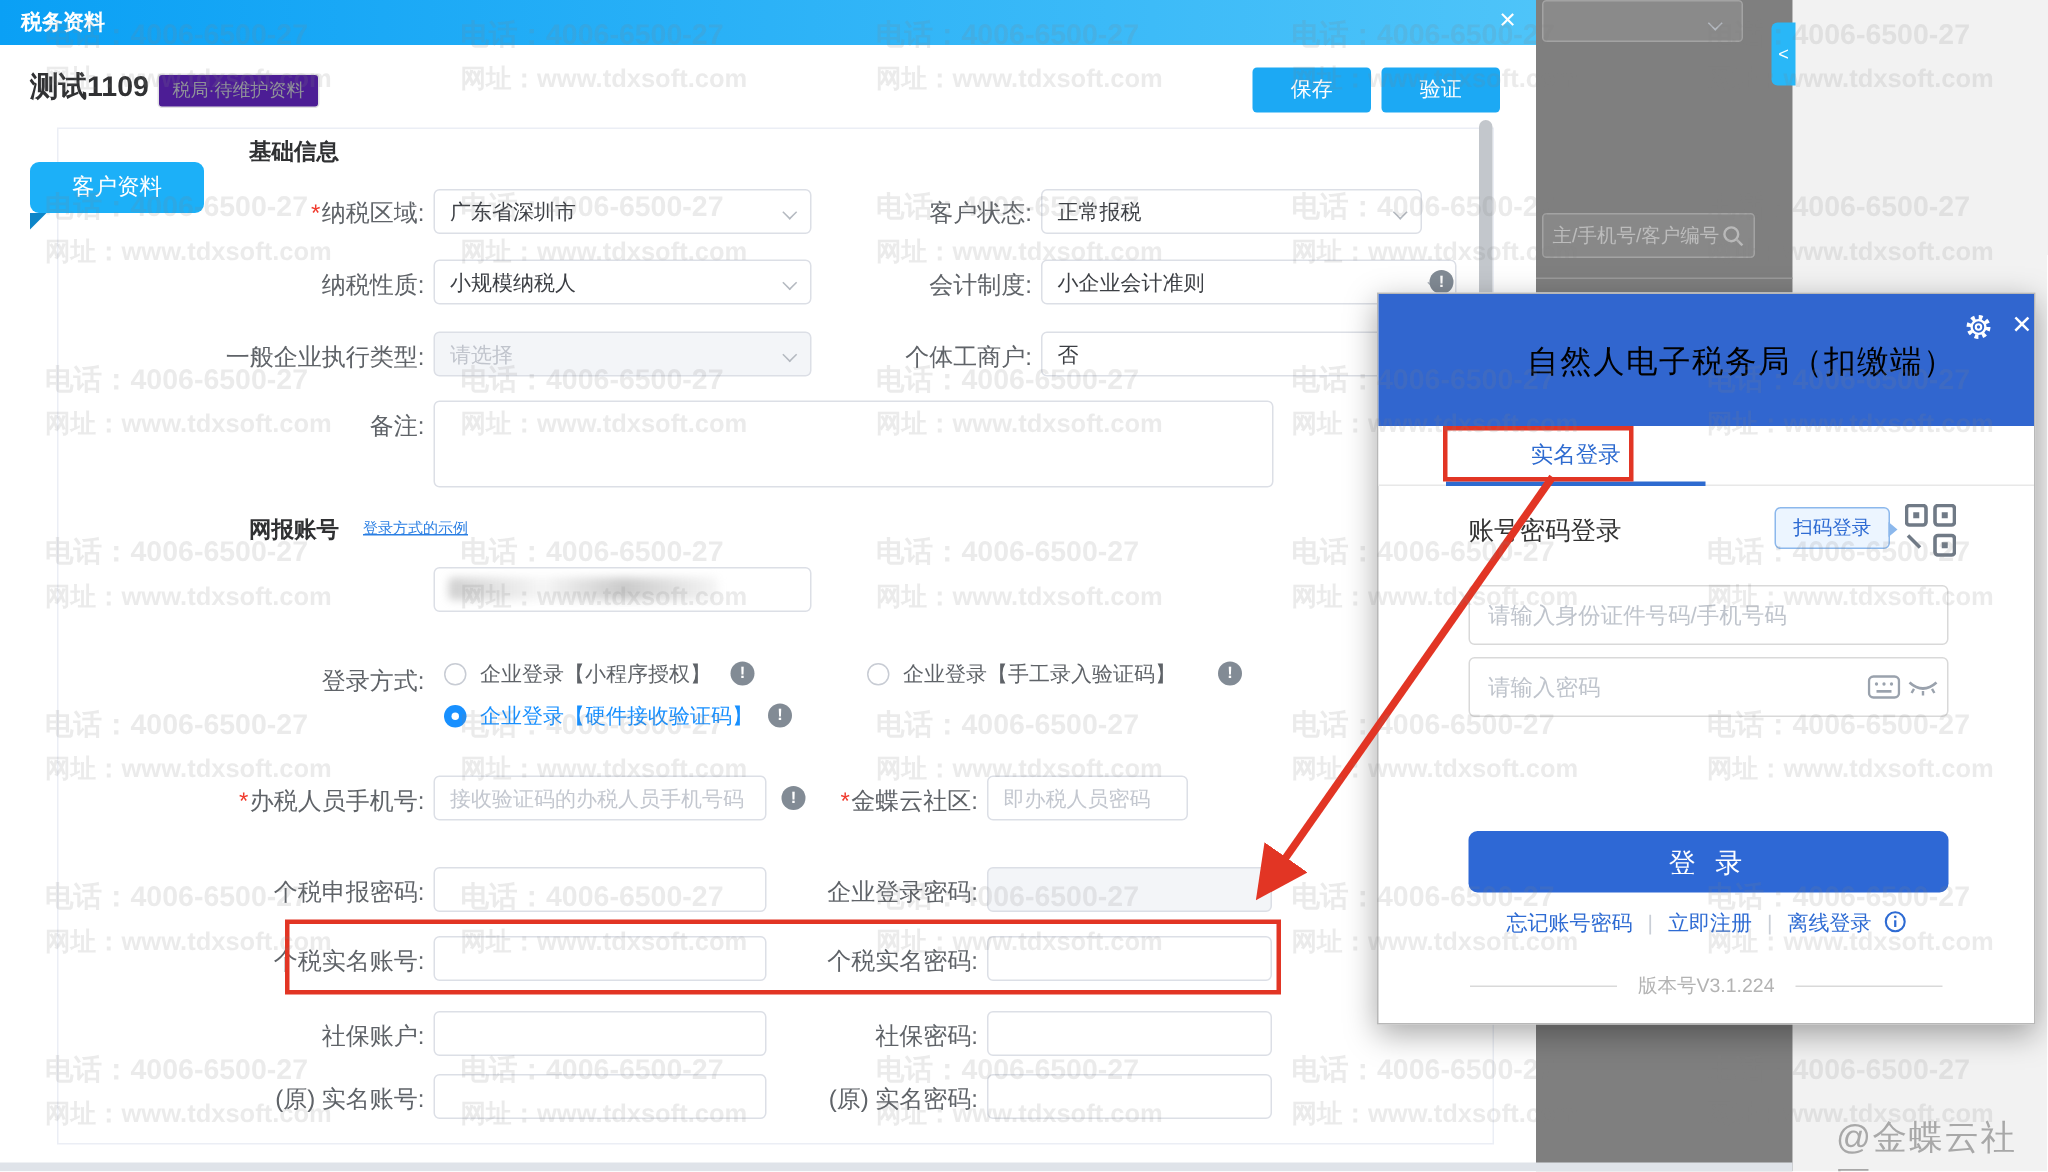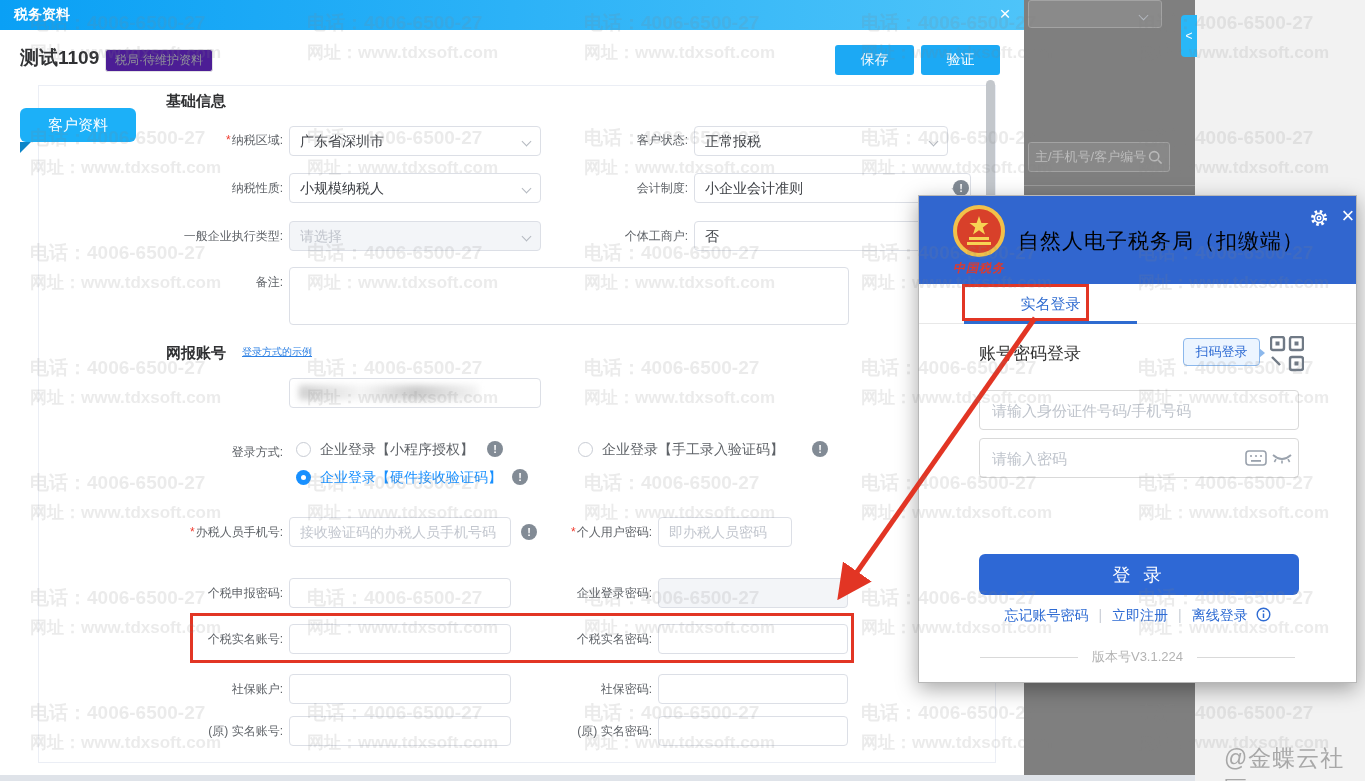--- a/index.html
+++ b/index.html
@@ -25,21 +25,21 @@
   .client-name { position:absolute; left:20px; top:45px; font-size:19px; font-weight:bold; color:#303133; }
   .badge { position:absolute; left:105px; top:49px; height:23px; padding:0 9px; background:#4c1d95; border:1px solid #e2e2e4; border-radius:3px; font-size:12px; color:#909399; line-height:21px; }
   .btn-blue { position:absolute; top:45px; height:30px; width:79px; background:#1ca9f4; color:#fff; border:none; border-radius:3px; font-size:14px; font-family:inherit; cursor:pointer; }
   .content-panel { position:absolute; left:38px; top:85px; width:958px; height:678px; background:#fff; border:1px solid #ebeef5; }
   .scroll-thumb { position:absolute; left:986px; top:80px; width:9px; height:158px; background:#c3c7cc; border-radius:5px; z-index:2; }
   .side-tab { position:absolute; left:20px; top:108px; width:116px; height:34px; background:#1cb0f8; border-radius:6px; color:#fff; font-size:15px; text-align:center; line-height:34px; z-index:2; cursor:pointer; }
   .side-tab-fold { position:absolute; left:20px; top:142px; width:0; height:0; border-top:11px solid #0d85c8; border-right:11px solid transparent; z-index:1; }
 
   .sec-title { position:absolute; font-size:15px; font-weight:bold; color:#303133; }
   .link { position:absolute; font-size:10px; color:#2b7fe3; text-decoration:underline; cursor:pointer; }
-  .lbl { position:absolute; font-size:12px; color:#5f6368; text-align:right; white-space:nowrap; }
+  .lbl { position:absolute; font-size:16px; color:#5f6368; text-align:right; white-space:nowrap; }
   .lbl-l { left:40px; width:243px; }
   .lbl-ra { left:520px; width:168px; }
   .lbl-rb { left:480px; width:172px; }
   .req { color:#f03b2e; margin-right:1px; }
   .fld { position:absolute; height:30px; border:1px solid #dcdfe6; border-radius:4px; background:#fff; font-size:14px; color:#3c3f44; line-height:28px; padding:0 10px; white-space:nowrap; overflow:hidden; }
   .fld.disabled { background:#f3f5f8; color:#c0c4cc; }
   .caret { position:absolute; right:10px; top:11px; width:7px; height:7px; border-right:1.5px solid #b4b9c0; border-bottom:1.5px solid #b4b9c0; transform:rotate(45deg); }
   input.ipt { position:absolute; height:30px; border:1px solid #dcdfe6; border-radius:4px; font-size:14px; color:#701a75; padding:0 10px; font-family:inherit; outline:none; }
   input.ipt::placeholder { color:#c3c7cf; }
   input.ipt.disabled { background:#f3f5f8; }
@@ -164,21 +164,21 @@
     <div class="radio" style="left:578px;top:442px;"></div>
     <div class="radio-lbl" style="left:602px;top:441px;">企业登录【手工录入验证码】</div>
     <div class="info-i" style="left:812px;top:441px;">!</div>
     <div class="radio on" style="left:296px;top:470px;"></div>
     <div class="radio-lbl on" style="left:320px;top:469px;">企业登录【硬件接收验证码】</div>
     <div class="info-i" style="left:512px;top:469px;">!</div>
 
     <div class="lbl lbl-l" style="top:524px;"><span class="req">*</span><span>办税人员手机号:</span></div>
     <input class="ipt" style="left: 289px; top: 517px; width: 222px;" placeholder="接收验证码的办税人员手机号码">
     <div class="info-i" style="left:521px;top:524px;">!</div>
-    <div class="lbl lbl-rb" style="top:524px;"><span class="req">*</span><span>个人用户密码:</span></div>
+    <div class="lbl lbl-rb" style="top:524px;"><span class="req">*</span><span>金蝶云社区:</span></div>
     <input class="ipt" style="left: 658px; top: 517px; width: 134px;" placeholder="即办税人员密码">
 
     <div class="lbl lbl-l" style="top:585px;">个税申报密码:</div>
     <input class="ipt" style="left: 289px; top: 578px; width: 222px;">
     <div class="lbl lbl-rb" style="top:585px;">企业登录密码:</div>
     <input class="ipt disabled" style="left: 658px; top: 578px; width: 190px;">
 
     <div class="lbl lbl-l" style="top:631px;">个税实名账号:</div>
     <input class="ipt" style="left: 289px; top: 624px; width: 222px;">
     <div class="lbl lbl-rb" style="top:631px;">个税实名密码:</div>
@@ -190,30 +190,20 @@
     <input class="ipt" style="left: 658px; top: 674px; width: 190px;">
 
     <div class="lbl lbl-l" style="top:723px;">(原) 实名账号:</div>
     <input class="ipt" style="left: 289px; top: 716px; width: 222px;">
     <div class="lbl lbl-rb" style="top:723px;">(原) 实名密码:</div>
     <input class="ipt" style="left: 658px; top: 716px; width: 190px;">
   </div>
 
   <div id="login-dlg">
     <div class="dlg-head">
-      <div class="emblem">
-        <svg width="54" height="54" viewBox="0 0 54 54">
-          <circle cx="27" cy="27" r="24" fill="#d8402a" stroke="#f2c14a" stroke-width="4"></circle>
-          <circle cx="27" cy="27" r="24" fill="none" stroke="#f2c14a" stroke-width="2" stroke-dasharray="2 3"></circle>
-          <polygon points="27,12 29.4,19 36.5,19 30.8,23.4 33,30.5 27,26.2 21,30.5 23.2,23.4 17.5,19 24.6,19" fill="#f7d354"></polygon>
-          <rect x="17" y="33" width="20" height="3" fill="#f7d354"></rect>
-          <rect x="15" y="38" width="24" height="3" fill="#f7d354"></rect>
-        </svg>
-        <div class="emblem-cap">中国税务</div>
-      </div>
       <div class="dlg-title">自然人电子税务局（扣缴端）</div>
       <svg class="dlg-gear" viewBox="0 0 20 20">
         <circle cx="10" cy="10" r="6.5" fill="none" stroke="#fff" stroke-width="3" stroke-dasharray="2.5 2.6"></circle>
         <circle cx="10" cy="10" r="4.6" fill="none" stroke="#fff" stroke-width="1.6"></circle>
         <circle cx="10" cy="10" r="1.8" fill="none" stroke="#fff" stroke-width="1.4"></circle>
       </svg>
       <span class="dlg-x">×</span>
     </div>
 
     <div class="dlg-tabs">

